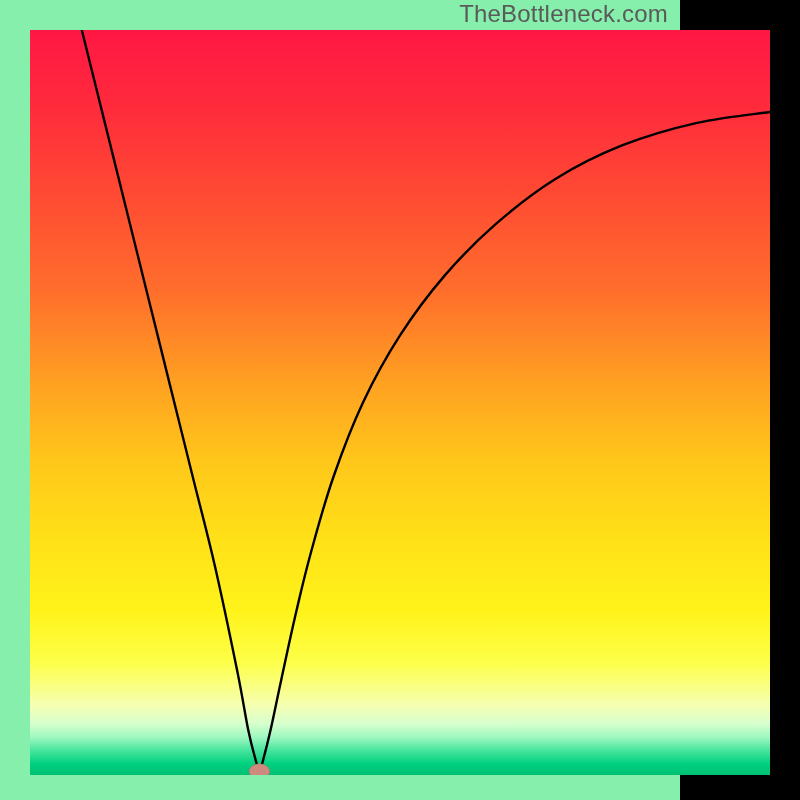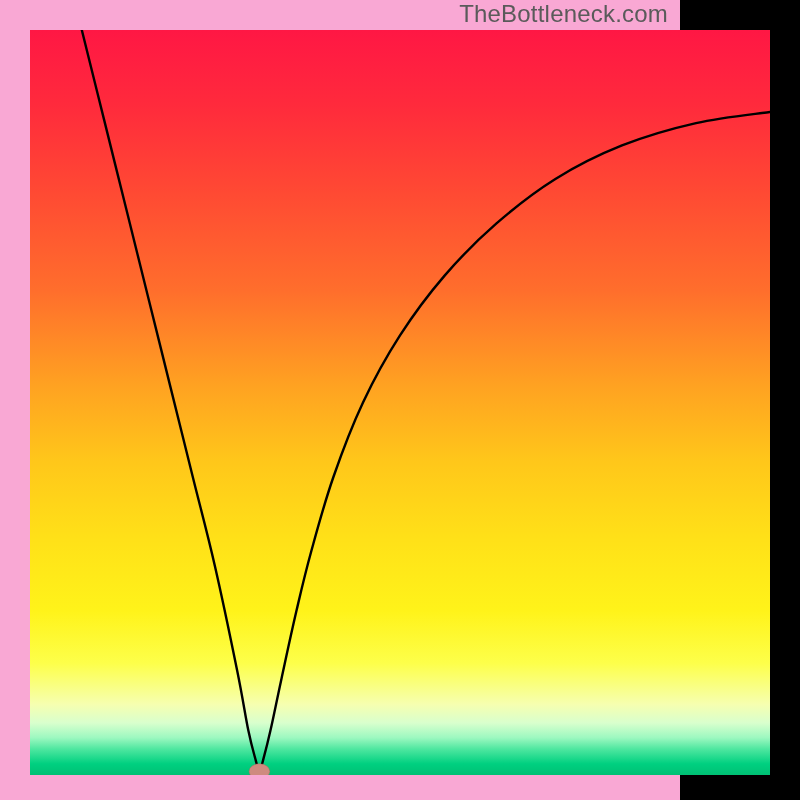--- a/index.html
+++ b/index.html
@@ -8,21 +8,21 @@
     width: 800px;
     height: 800px;
     background: #000;
     overflow: hidden;
     font-family: Arial, Helvetica, sans-serif;
   }
   .outer {
     position: relative;
     width: 680px;
     height: 800px;
-    background: #f9a8d4;
+    background: #86efac;
   }
   .watermark {
     position: absolute;
     top: 0px;
     right: 12px;
     color: #5a5a5a;
     font-size: 24px;
     font-weight: 500;
     letter-spacing: 0.2px;
     user-select: none;

